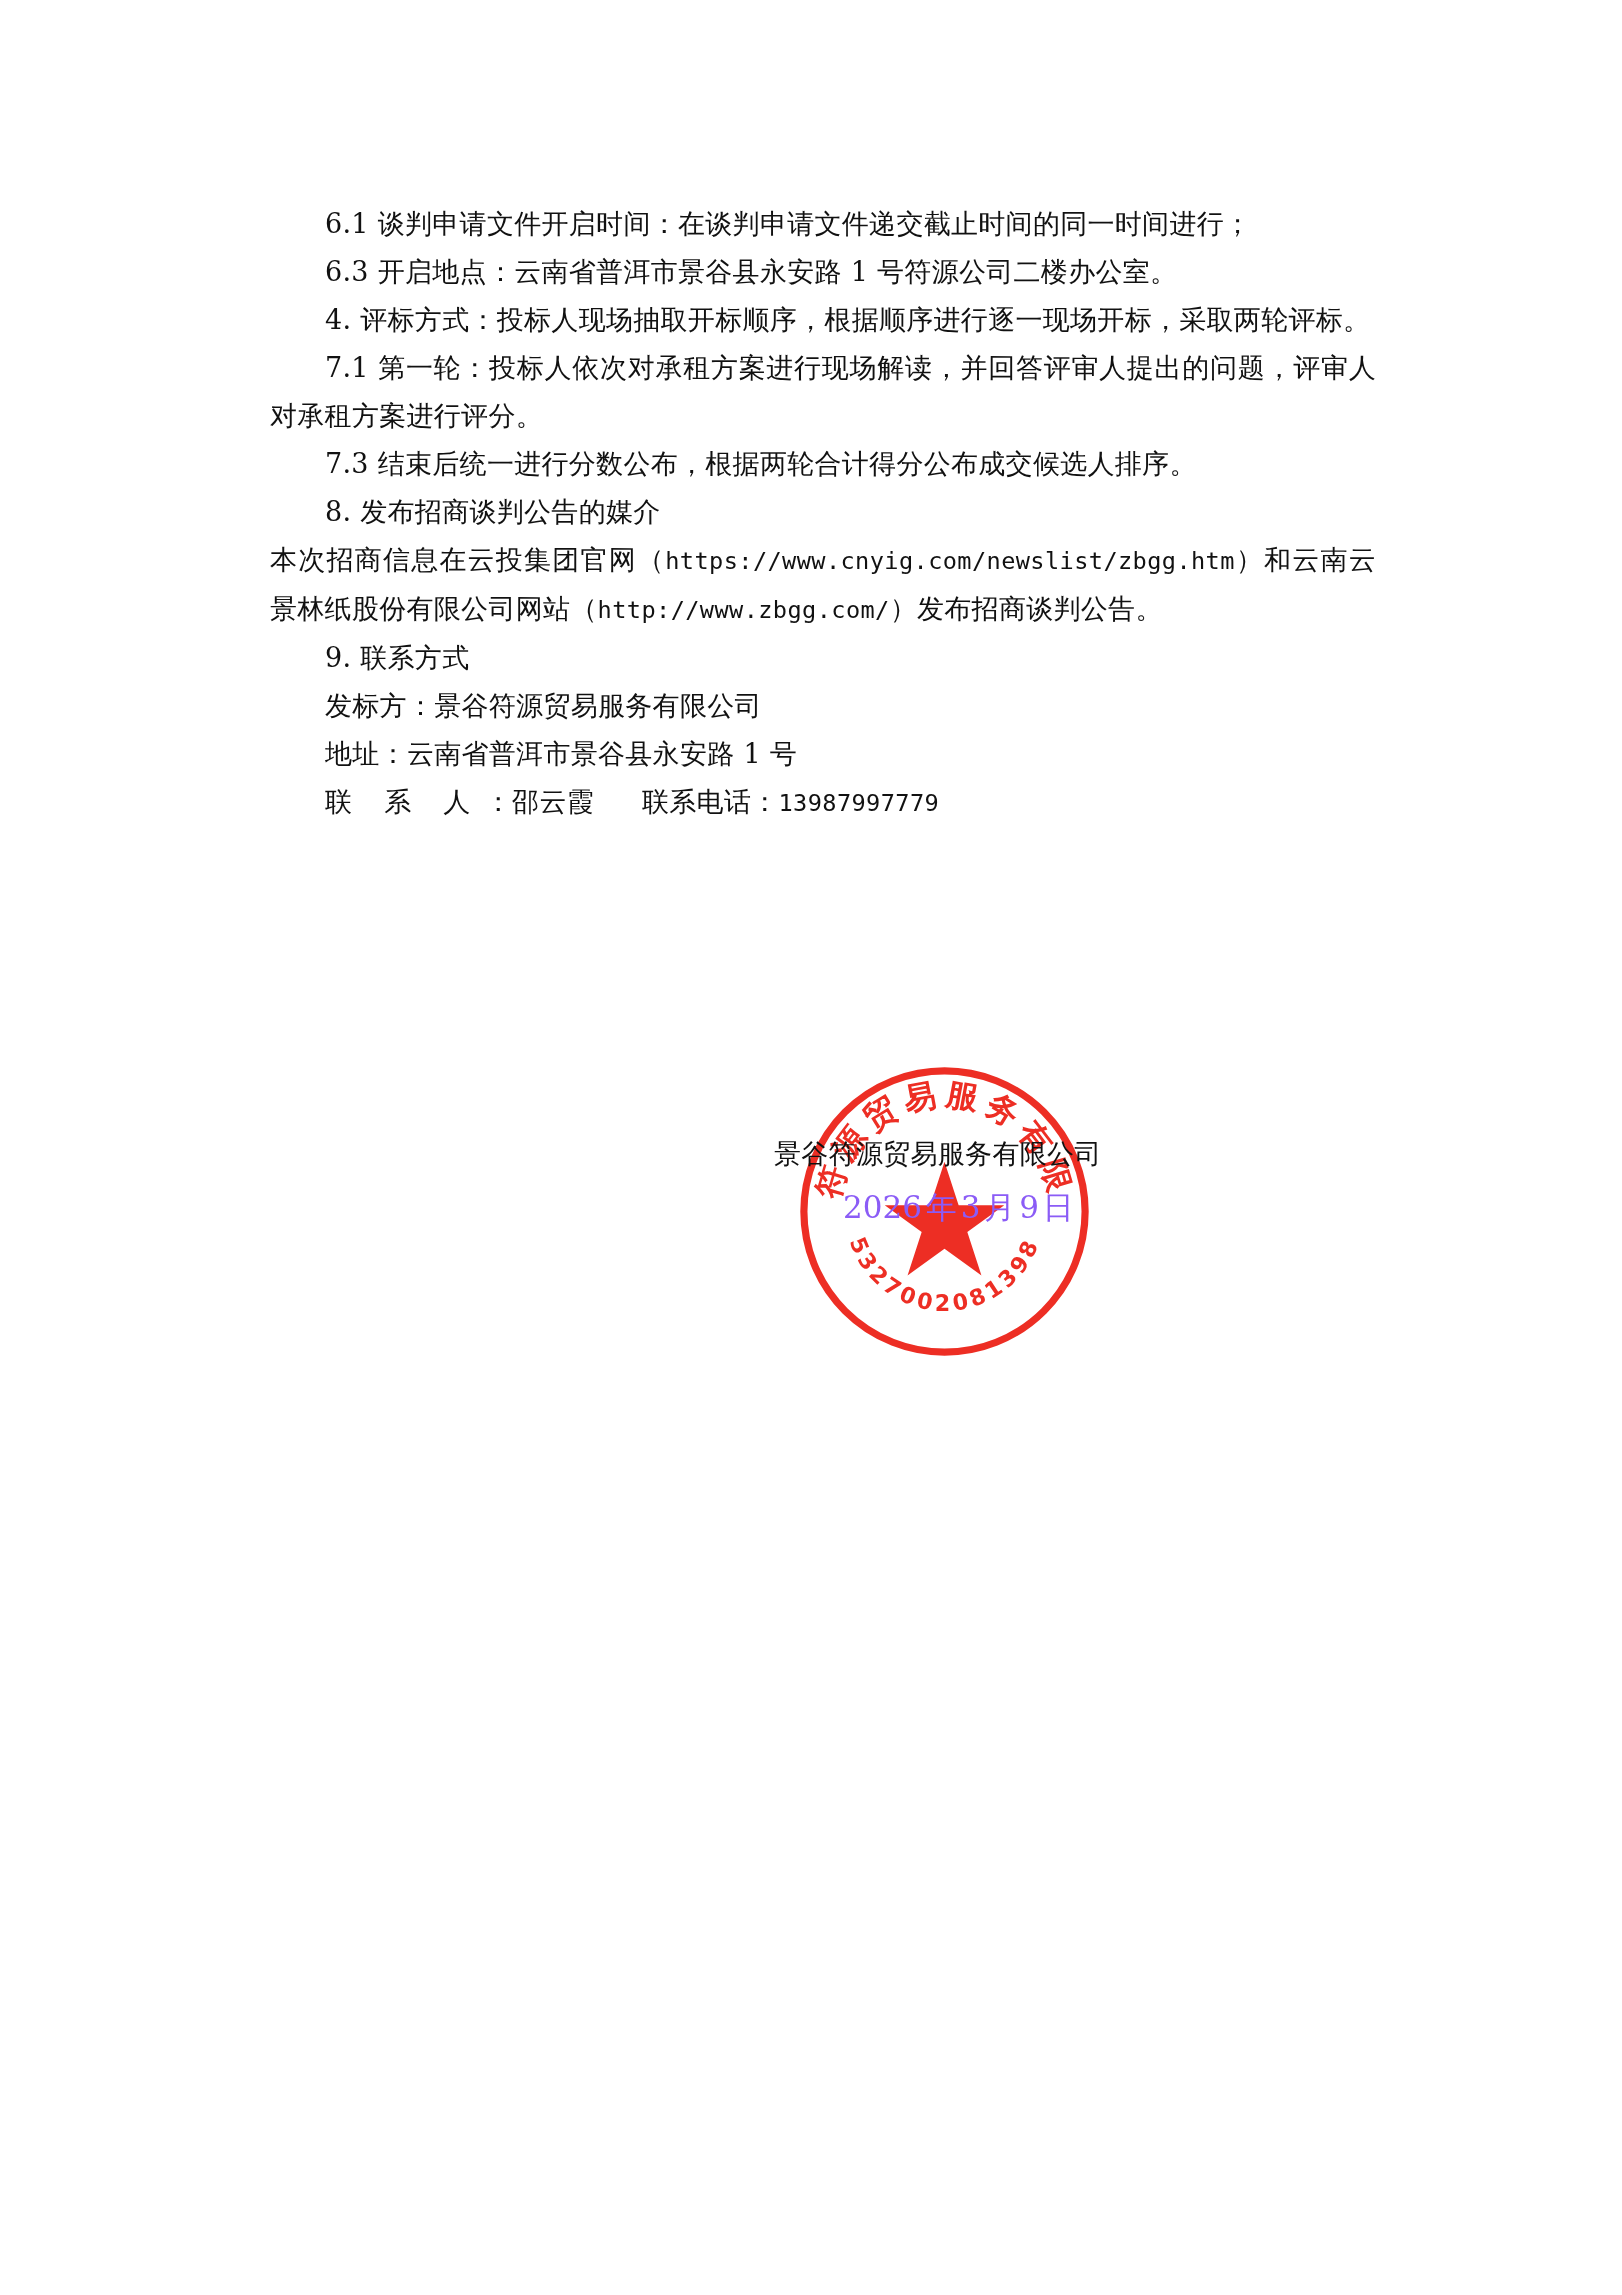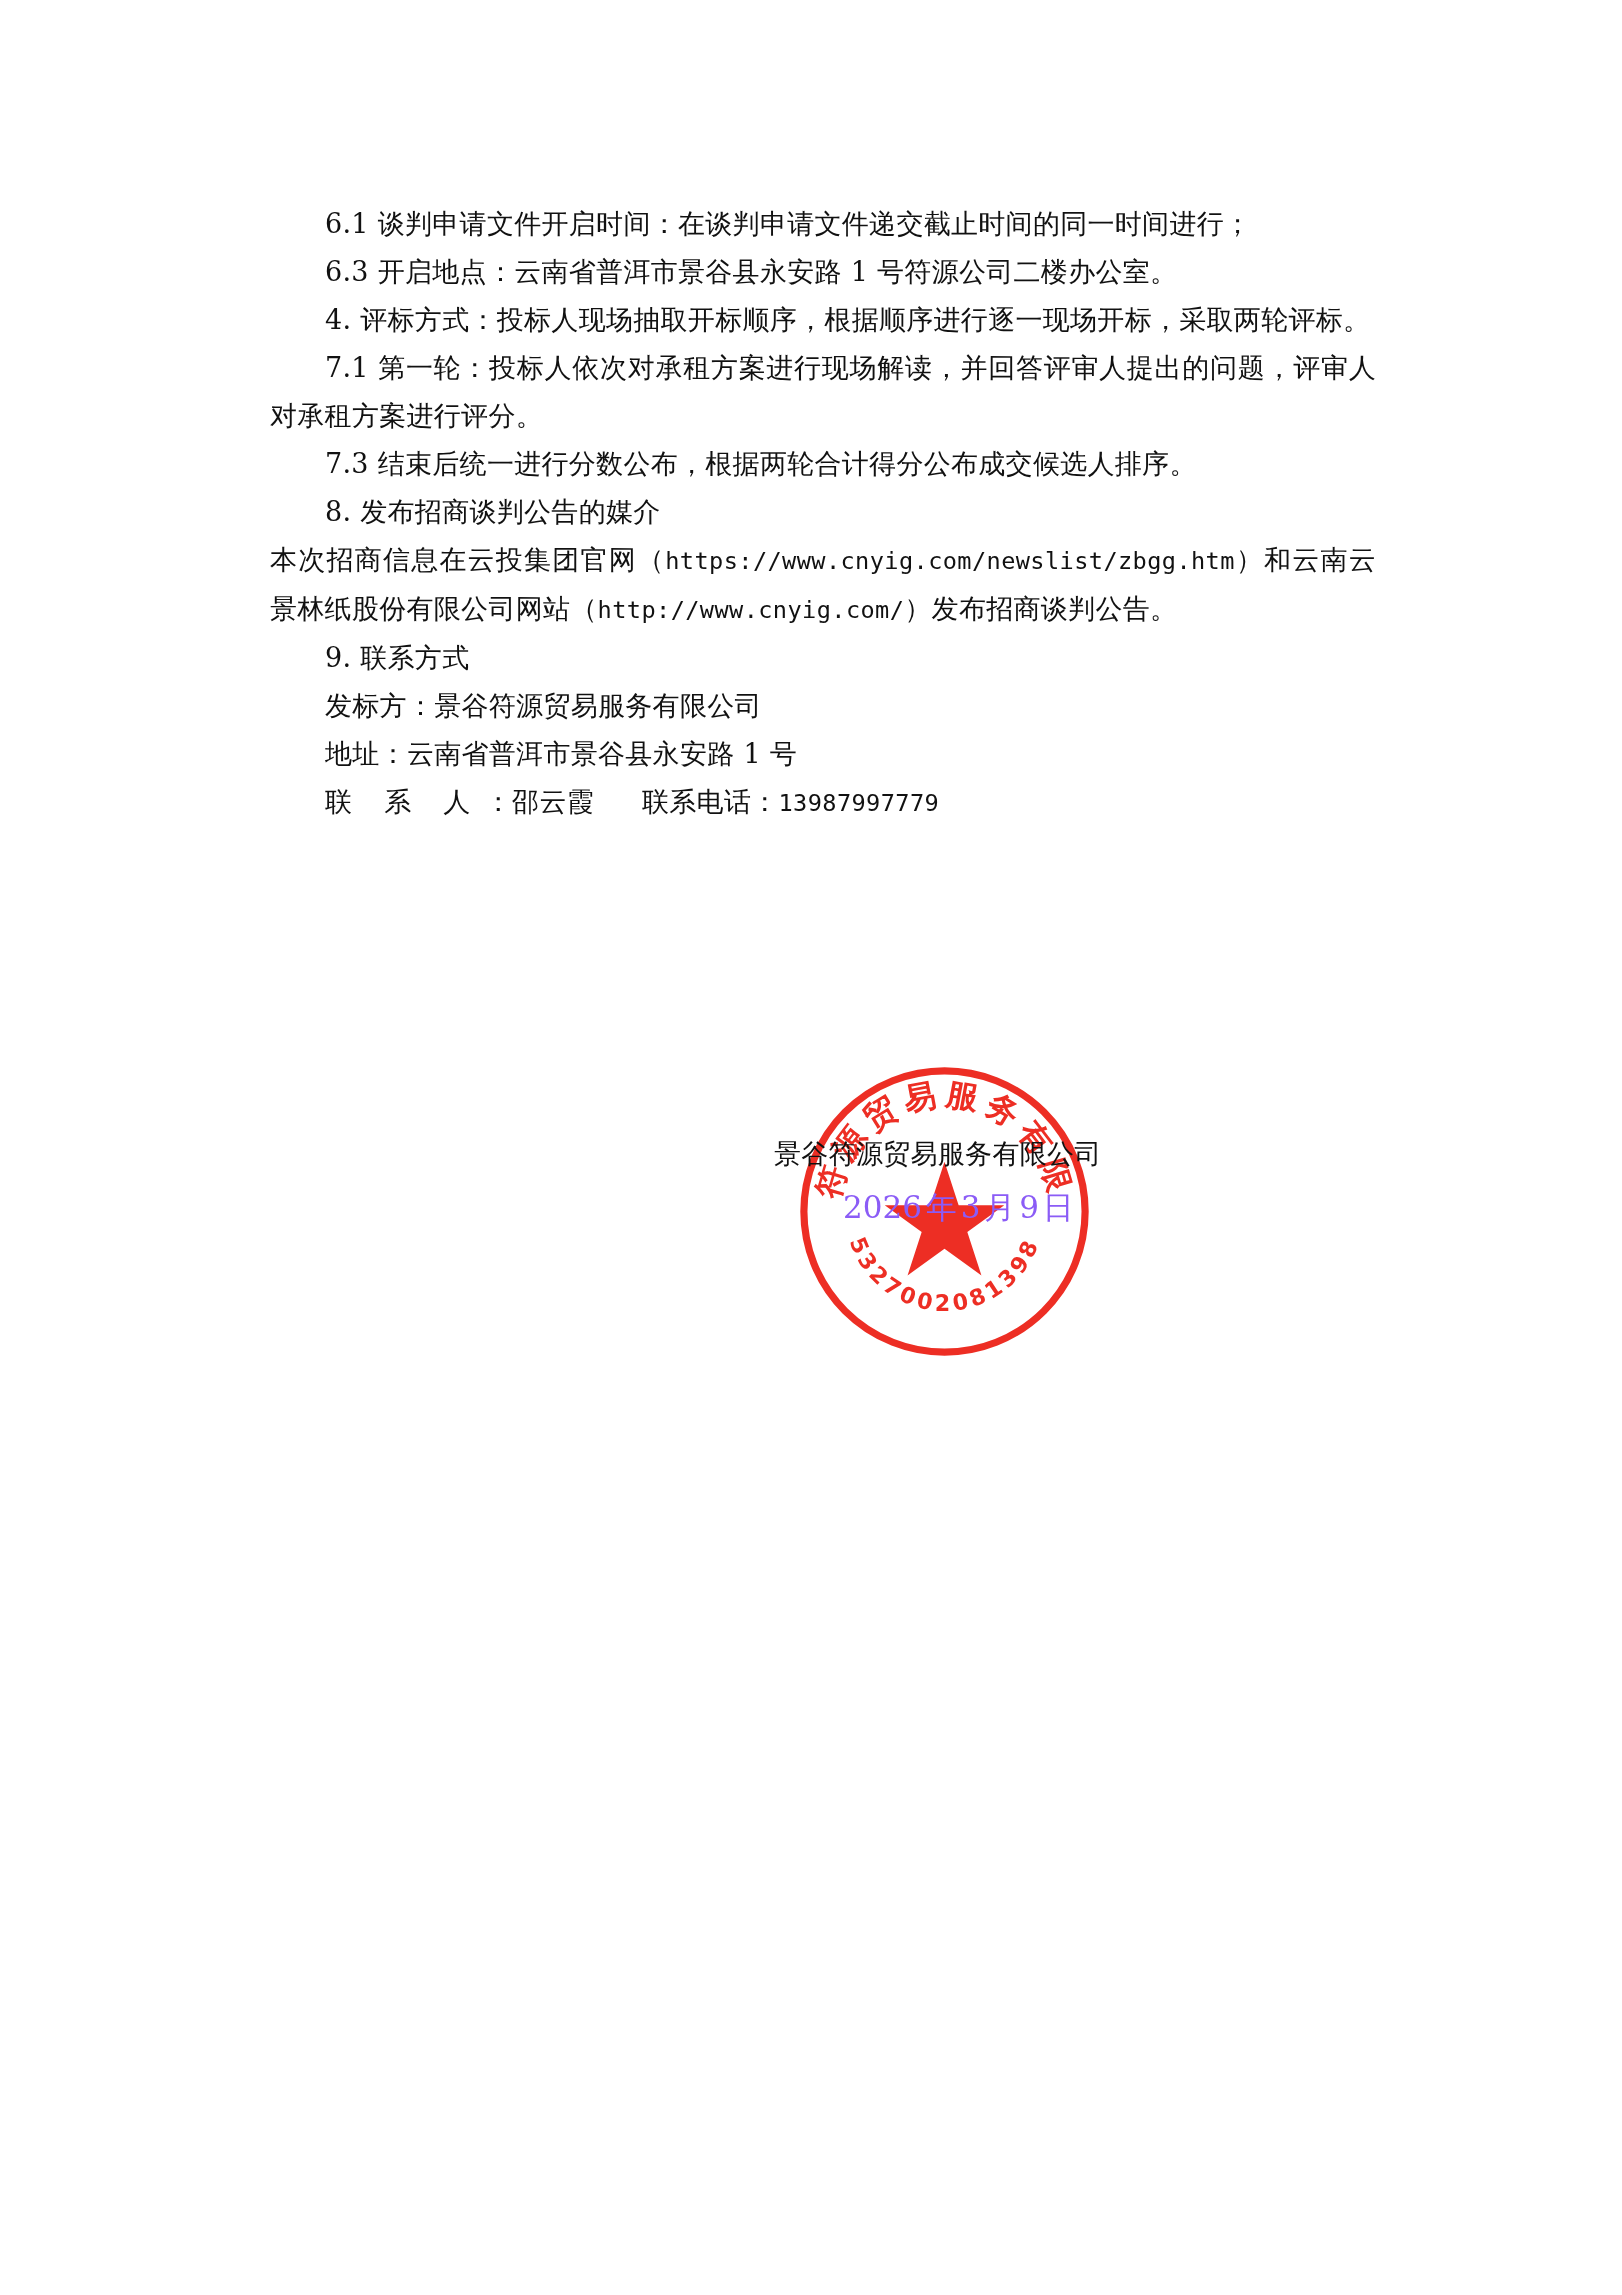--- a/index.html
+++ b/index.html
@@ -111,21 +111,21 @@
 
   <div class="body-text">
 
     <p class="para indent">6.1 谈判申请文件开启时间：在谈判申请文件递交截止时间的同一时间进行；</p>
     <p class="para indent">6.3 开启地点：云南省普洱市景谷县永安路 1 号符源公司二楼办公室。</p>
     <p class="para indent">4. 评标方式：投标人现场抽取开标顺序，根据顺序进行逐一现场开标，采取两轮评标。</p>
     <p class="para indent">7.1 第一轮：投标人依次对承租方案进行现场解读，并回答评审人提出的问题，评审人对承租方案进行评分。</p>
     <p class="para indent">7.3 结束后统一进行分数公布，根据两轮合计得分公布成交候选人排序。</p>
     <p class="para indent">8. 发布招商谈判公告的媒介</p>
 
-    <p class="para"><span>本次招商信息在云投集团官网（</span><span class="mono">https://www.cnyig.com/newslist/zbgg.htm</span><span>）和云南云景林纸股份有限公司网站（</span><span class="mono">http://www.cnyig.com/</span><span>）发布招商谈判公告。</span></p>
+    <p class="para"><span>本次招商信息在云投集团官网（</span><span class="mono">https://www.cnyig.com/newslist/zbgg.htm</span><span>）和云南云景林纸股份有限公司网站（</span><span class="mono">http://www.zbgg.com/</span><span>）发布招商谈判公告。</span></p>
 
     <p class="para indent">9. 联系方式</p>
 
     <p class="para indent"><span>发标方：</span><span>景谷符源贸易服务有限公司</span></p>
 
     <p class="para indent"><span>地址：</span><span>云南省普洱市景谷县永安路 1 号</span></p>
 
     <p class="para indent"><span class="spaced">联 系 人</span><span>：</span><span>邵云霞</span><span class="gap"></span><span>联系电话：</span><span class="mono">13987997779</span></p>
 
   </div>

